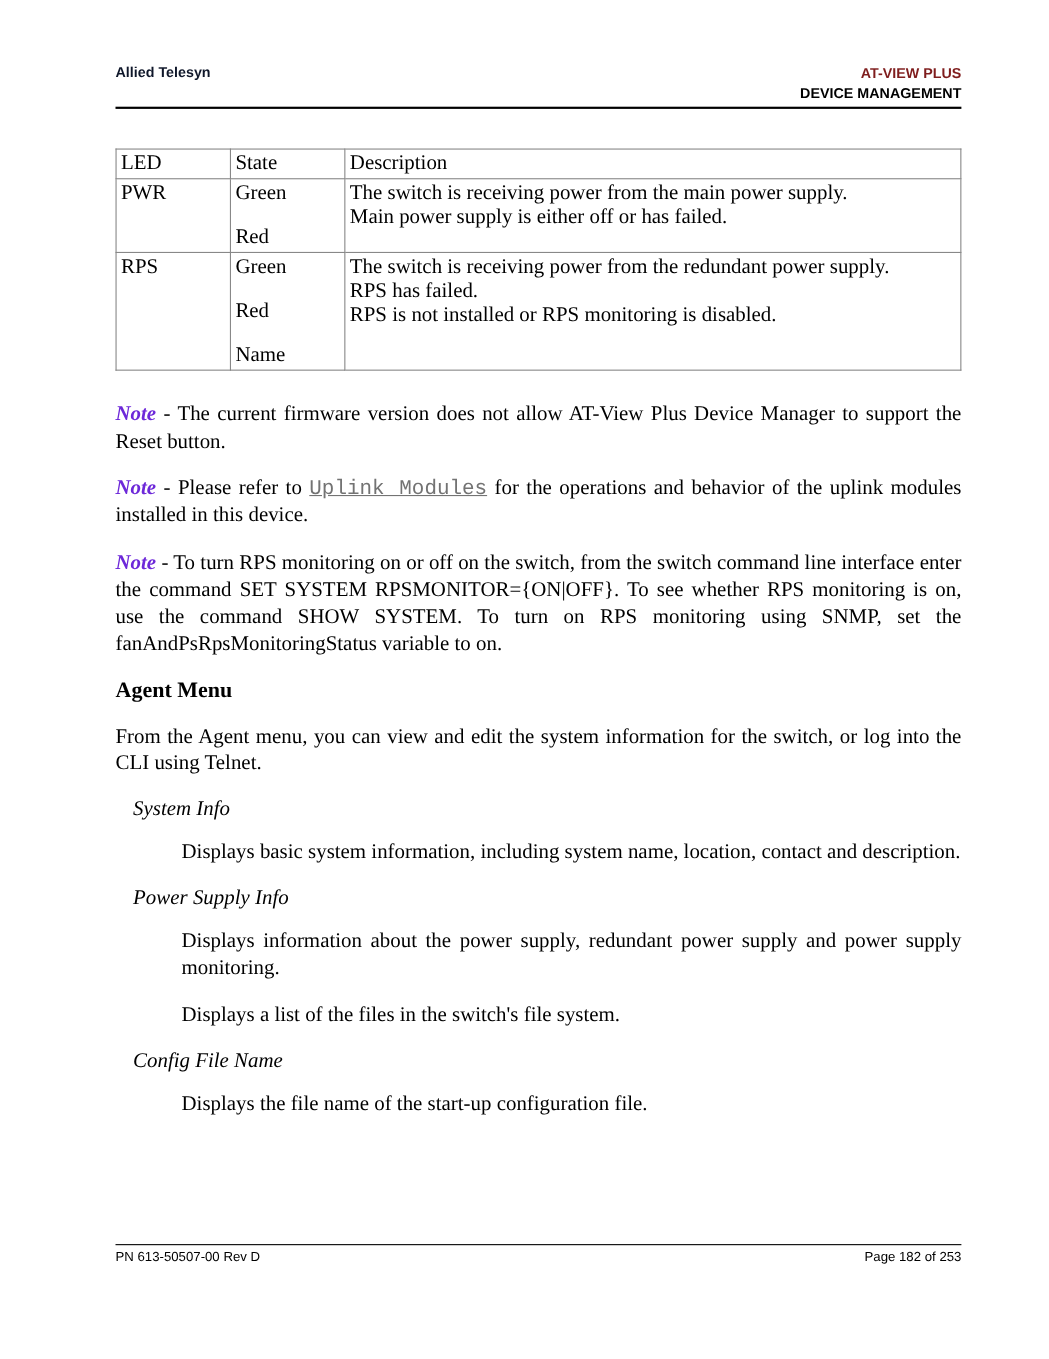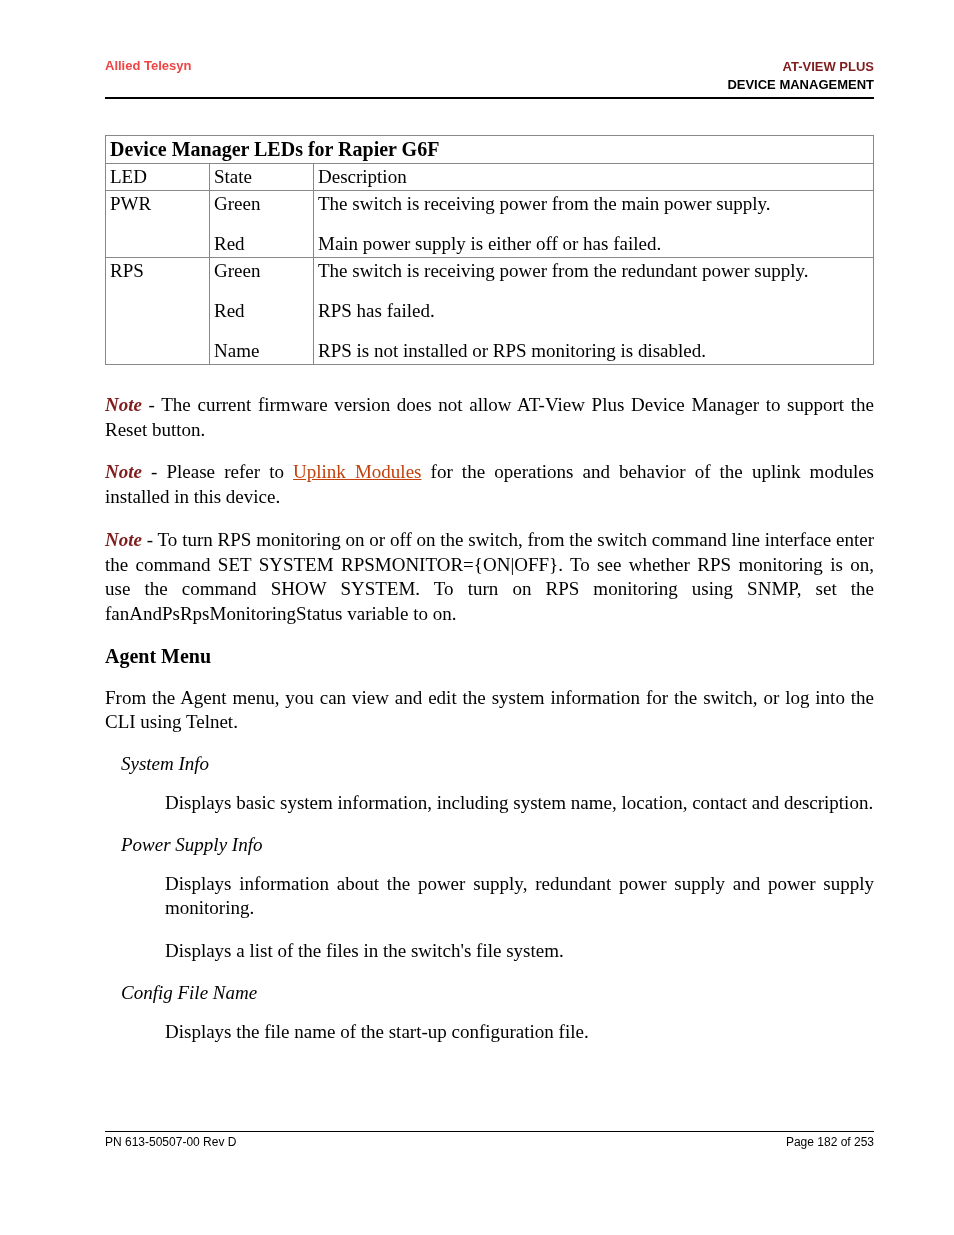--- a/index.html
+++ b/index.html
@@ -23,21 +23,21 @@
     justify-content: space-between;
     align-items: flex-start;
     border-bottom: 2px solid #000;
     padding-bottom: 4px;
     margin-bottom: 36px;
     font-family: Verdana, Geneva, sans-serif;
     font-size: 13px;
     font-weight: bold;
   }
   .header-left {
-    color: #ef4444;
+    color: #0f172a;
   }
   .header-right {
     text-align: right;
     line-height: 1.35;
   }
   .header-blue {
     color: #7f1d1d;
   }
   table.led-table {
     border-collapse: collapse;
@@ -54,34 +54,35 @@
     text-align: center;
     font-weight: bold;
     font-size: 20px;
     padding: 6px 4px;
   }
   .col-hdr {
     font-weight: normal;
     margin-left: 38px;
   }
   .state-cell div + div { margin-top: 18px; }
-  .desc-cell  div + div { margin-top: 18px; }
+  .desc-cell  div + div { }
   .note {
-    color: #7f1d1d;
+    color: #6d28d9;
     font-weight: bold;
     font-style: italic;
   }
   p.para {
     margin: 0 0 18px 0;
     text-align: justify;
     line-height: 1.3;
   }
   a.link {
-    color: #c2410c;
+    color: #737373;
     text-decoration: underline;
+    font-family: Liberation Mono, monospace;
   }
   h2.section {
     font-size: 20px;
     font-weight: bold;
     margin: 10px 0 18px 0;
   }
   .term {
     font-style: italic;
     margin: 16px;
   }
@@ -111,23 +112,20 @@
   <div class="header">
     <div class="header-left">Allied Telesyn</div>
     <div class="header-right">
       <span class="header-blue">AT-VIEW PLUS</span><br>
       <span>DEVICE MANAGEMENT</span>
     </div>
   </div>
 
   <table class="led-table">
     <tbody>
-        <tr>
-          <th colspan="3" class="tbl-title">Device Manager LEDs for Rapier G6F</th>
-        </tr>
     <tr>
       <th class="col-hdr" style="width:95px">LED</th>
       <th class="col-hdr" style="width:95px">State</th>
       <th class="col-hdr">Description</th>
     </tr>
     <tr>
       <td>PWR</td>
       <td class="state-cell">
         <div>Green</div>
         <div>Red</div>

